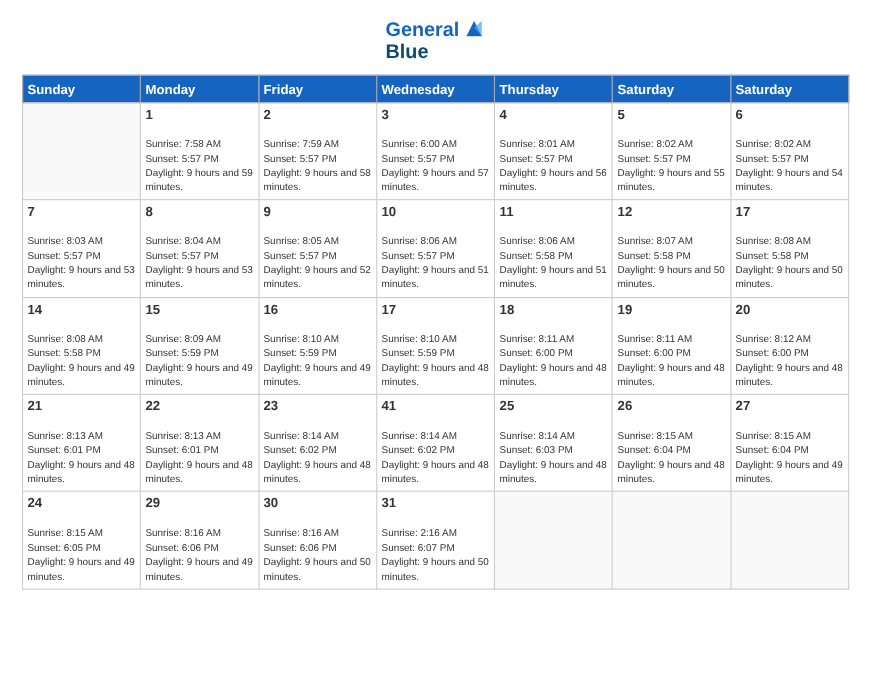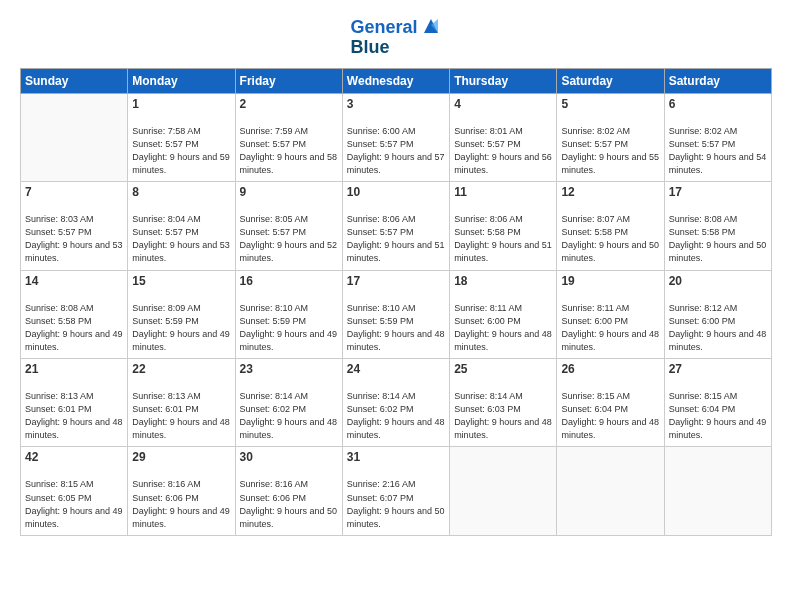--- a/index.html
+++ b/index.html
@@ -301,21 +301,21 @@
 and 48 minutes.</div>
           </td>
           <td>
             <span class="day-number">23</span>
             <div class="day-info">Sunrise: 8:14 AM
 Sunset: 6:02 PM
 Daylight: 9 hours
 and 48 minutes.</div>
           </td>
           <td>
-            <span class="day-number">24</span>
+            <span class="day-number">41</span>
             <div class="day-info">Sunrise: 8:14 AM
 Sunset: 6:02 PM
 Daylight: 9 hours
 and 48 minutes.</div>
           </td>
           <td>
             <span class="day-number">25</span>
             <div class="day-info">Sunrise: 8:14 AM
 Sunset: 6:03 PM
 Daylight: 9 hours
@@ -331,21 +331,21 @@
           <td>
             <span class="day-number">27</span>
             <div class="day-info">Sunrise: 8:15 AM
 Sunset: 6:04 PM
 Daylight: 9 hours
 and 49 minutes.</div>
           </td>
         </tr>
         <tr>
           <td>
-            <span class="day-number">42</span>
+            <span class="day-number">24</span>
             <div class="day-info">Sunrise: 8:15 AM
 Sunset: 6:05 PM
 Daylight: 9 hours
 and 49 minutes.</div>
           </td>
           <td>
             <span class="day-number">29</span>
             <div class="day-info">Sunrise: 8:16 AM
 Sunset: 6:06 PM
 Daylight: 9 hours

